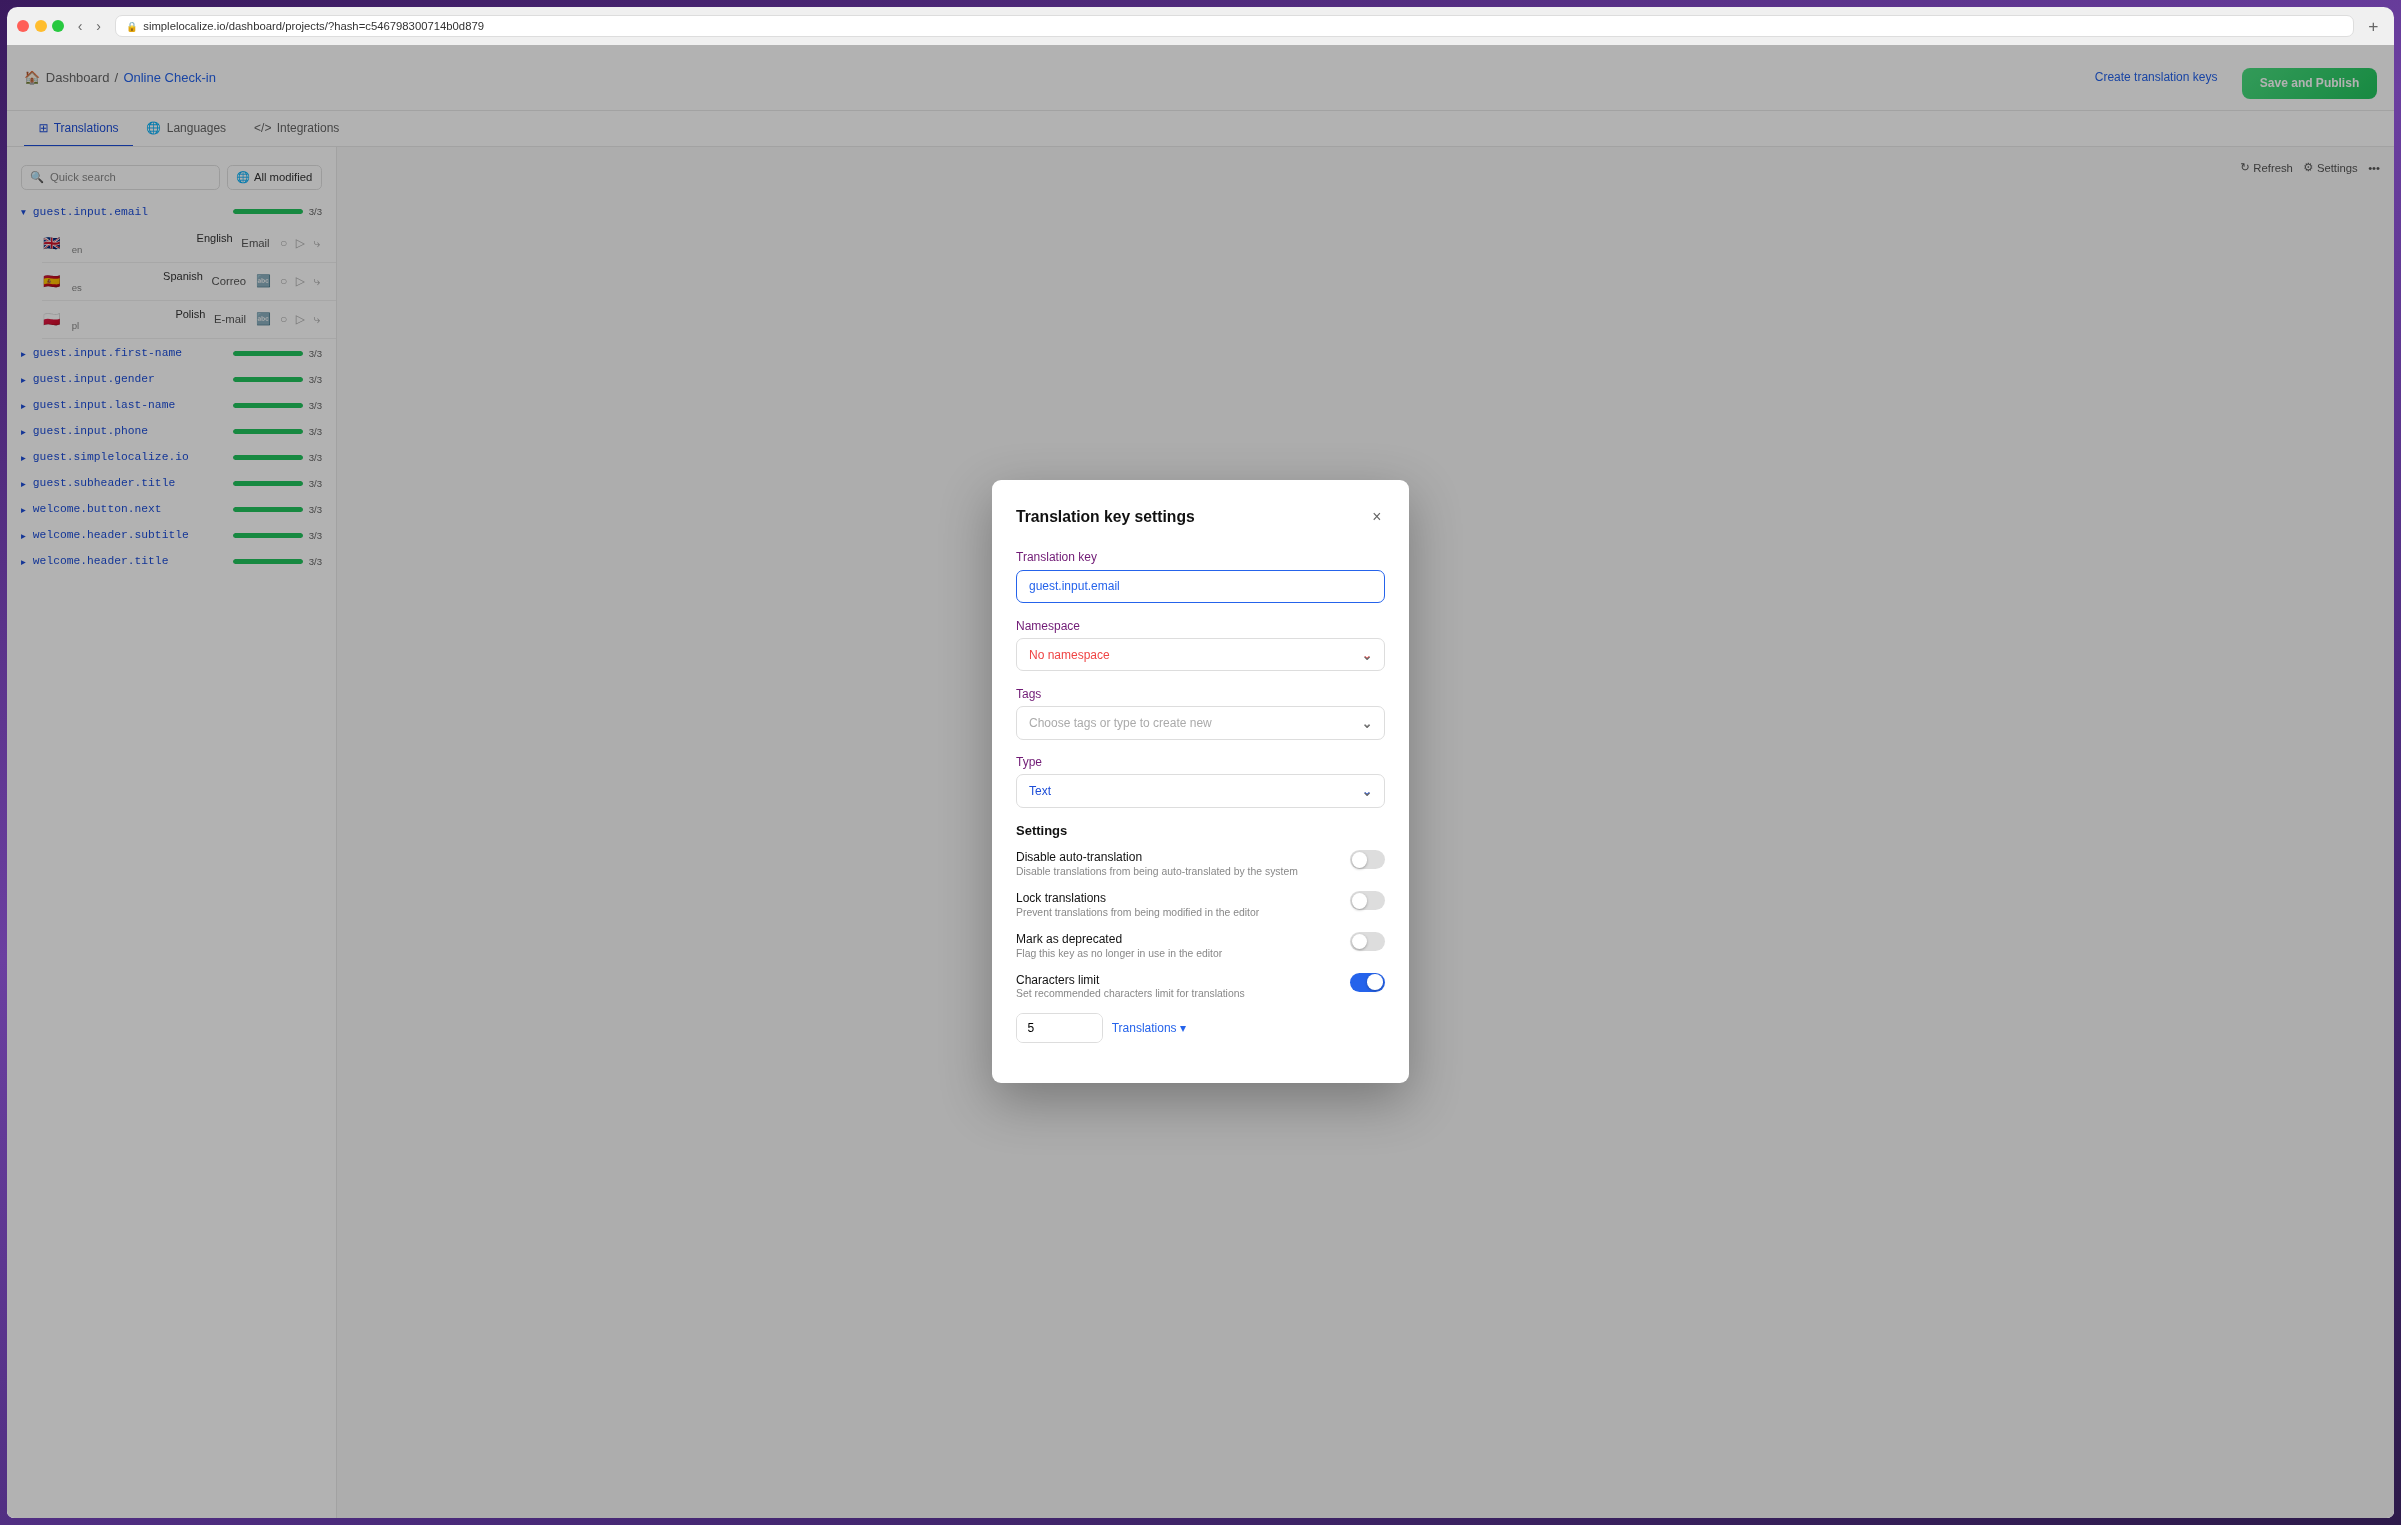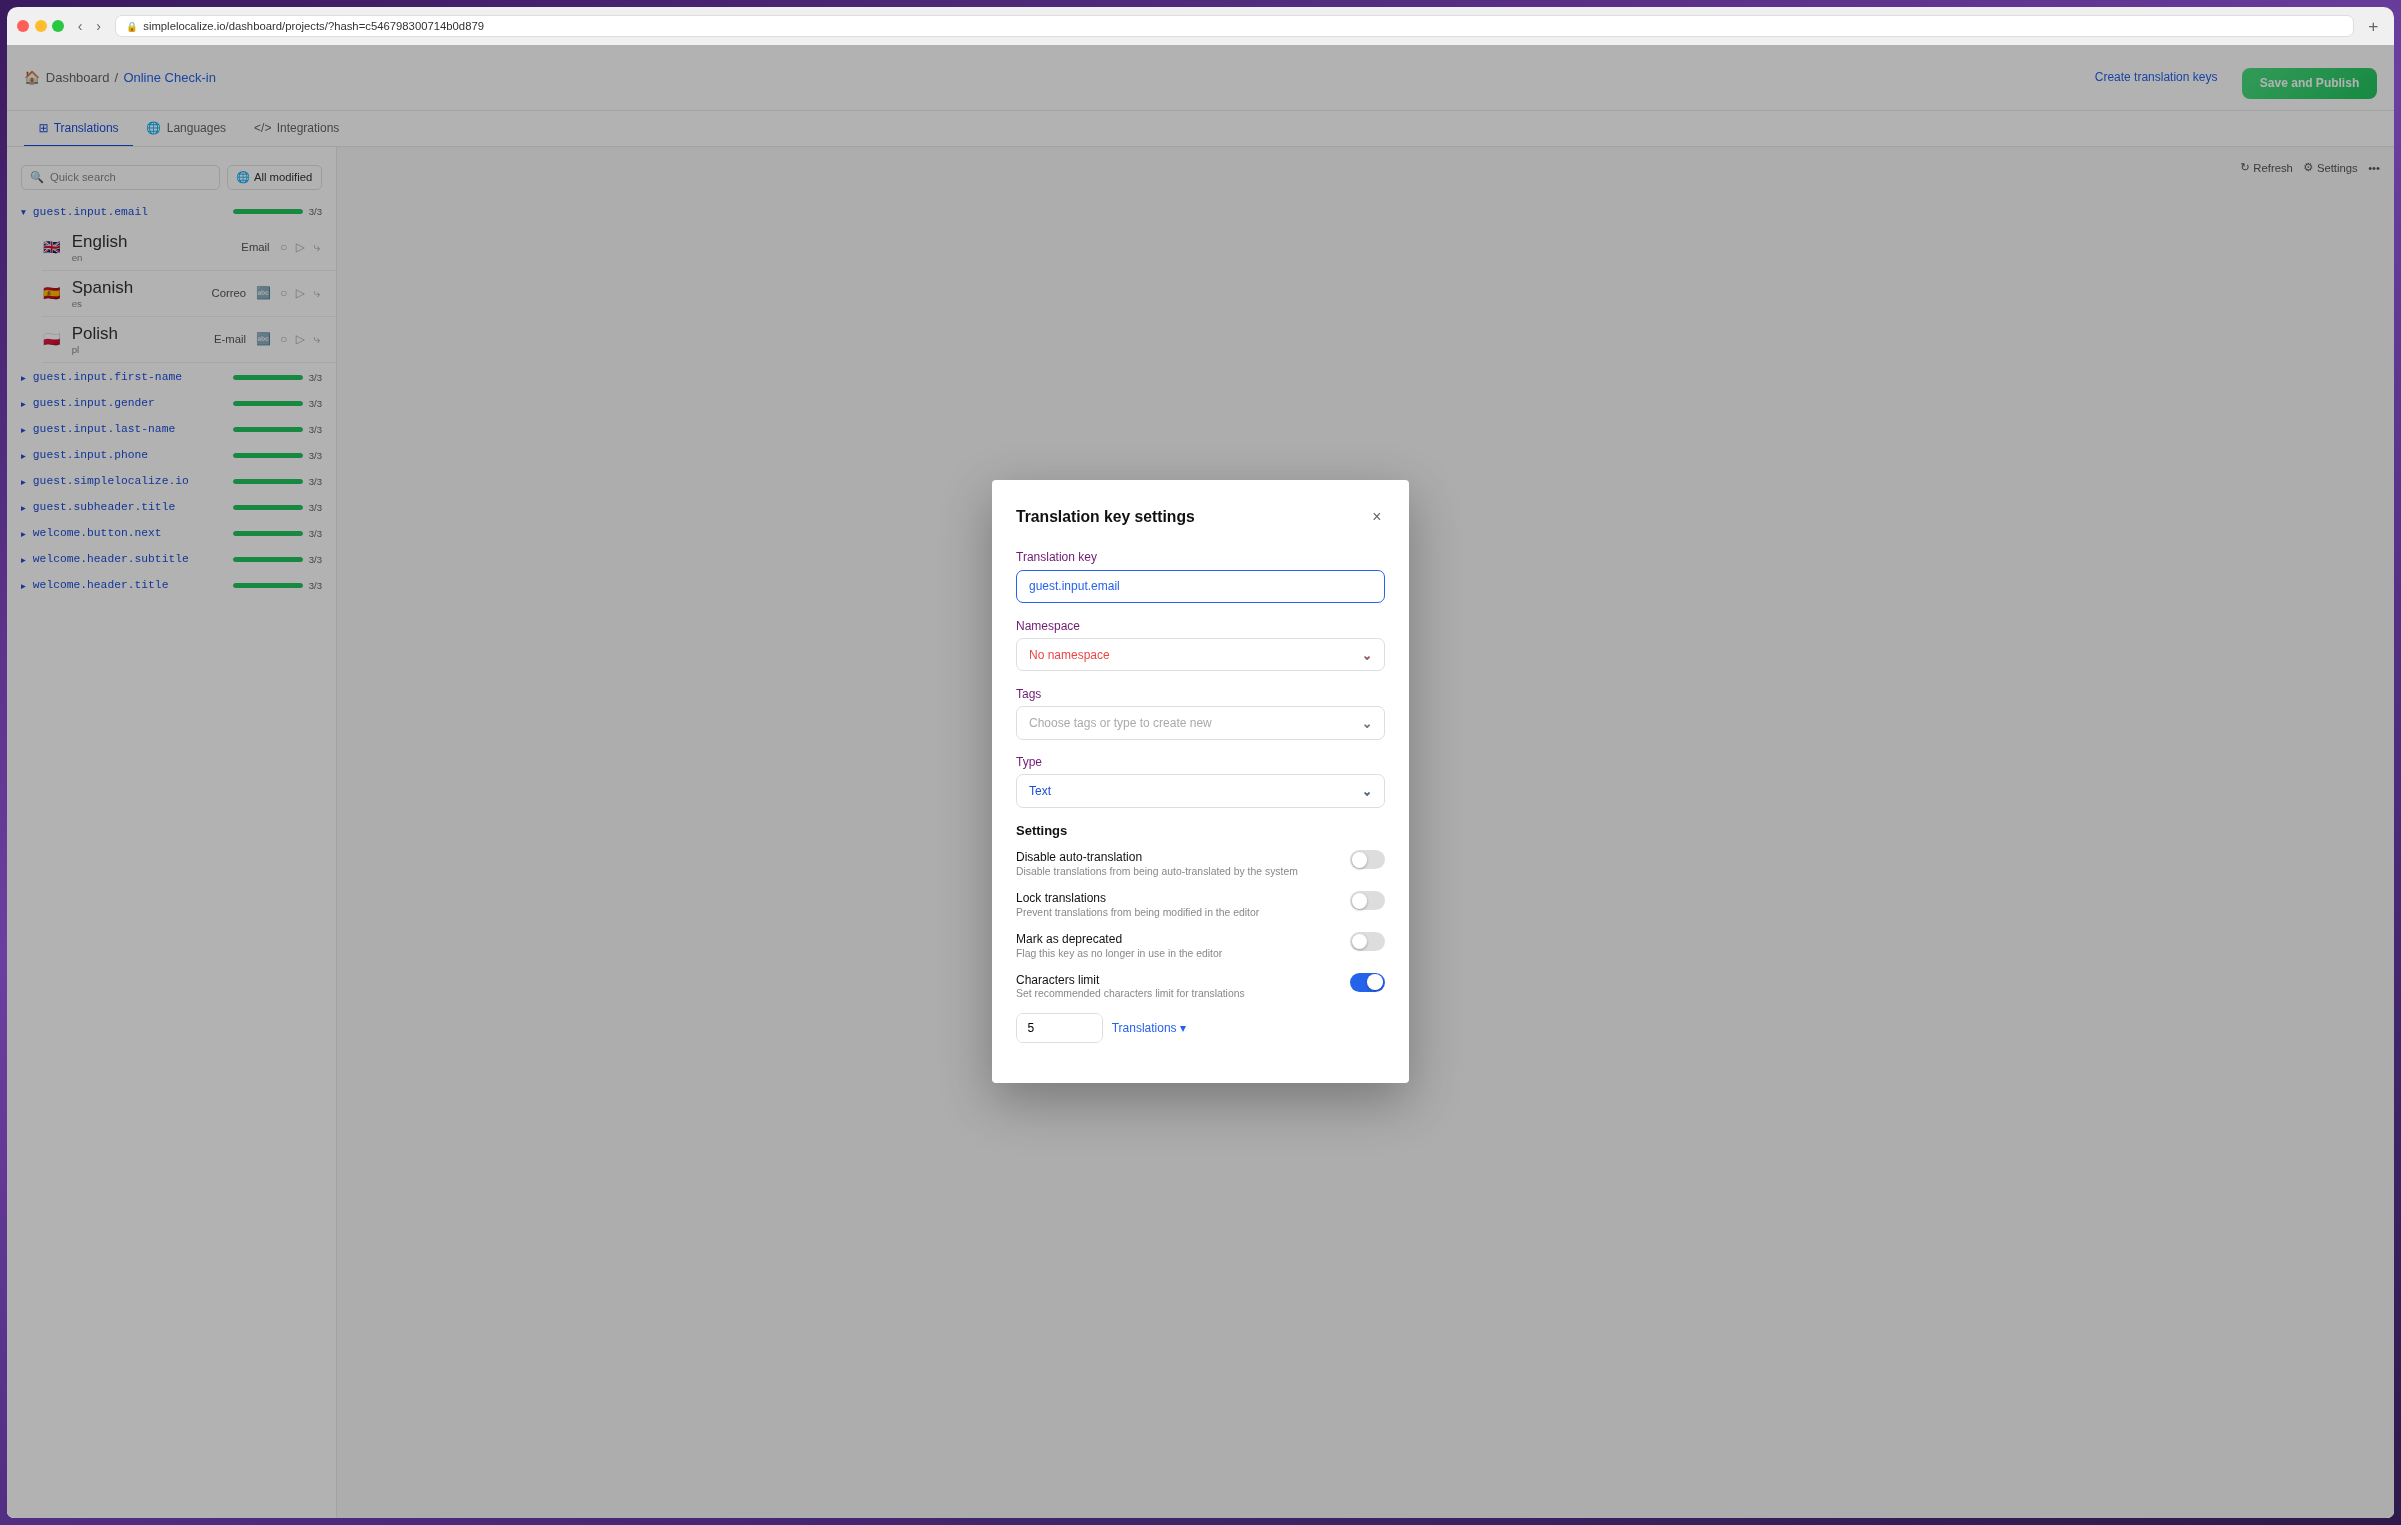--- a/index.html
+++ b/index.html
@@ -233,21 +233,21 @@
     .lang-flag {
       width: 21px;
       height: 21px;
       border-radius: 50%;
       display: flex;
       align-items: center;
       justify-content: center;
       font-size: 14px;
     }
     .lang-info { flex: 1; }
-    .lang-name { font-size: 17px; font-weight: 500; color: #333; }
+    .lang-name { font-size: 11px; font-weight: 500; color: #333; text-align: right; }
     .lang-code { font-size: 9.6px; color: #888; }
     .lang-value { font-size: 11.3px; color: #555; margin-left: auto; }
     .lang-actions {
       display: flex;
       align-items: center;
       gap: 5.2px;
       margin-left: auto;
     }
     .icon-btn {
       background: none; border: none; cursor: pointer;
@@ -280,21 +280,21 @@
       background: rgba(0,0,0,0.3);
       display: flex;
       align-items: center;
       justify-content: center;
       z-index: 100;
     }
 
     
     .modal {
       background: white;
-      border-radius: 4px;
+      border-radius: 9px;
       width: 417px;
       padding: 24px;
       box-shadow: 0 17.4px 52px rgba(0,0,0,0.3);
       position: relative;
     }
     .modal-header {
       display: flex;
       align-items: center;
       justify-content: space-between;
       margin-bottom: 21px;

